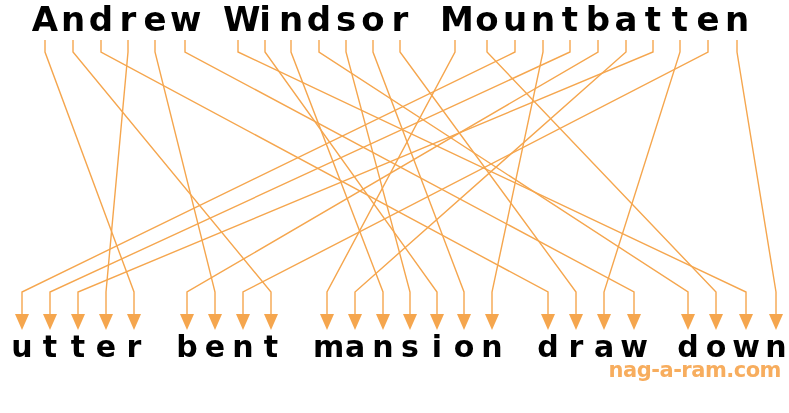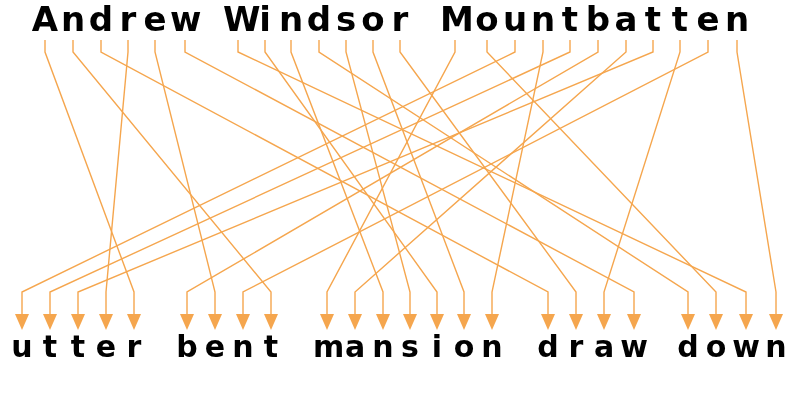--- a/index.html
+++ b/index.html
@@ -159,14 +159,15 @@
       <div class="letter letter-bottom" style="left: 548px; color: rgb(0, 0, 0);">d</div>
       <div class="letter letter-bottom" style="left: 576px; color: rgb(0, 0, 0);">r</div>
       <div class="letter letter-bottom" style="left: 604px; color: rgb(0, 0, 0);">a</div>
       <div class="letter letter-bottom" style="left: 634px; color: rgb(0, 0, 0);">w</div>
       <div class="letter letter-bottom" style="left: 688px; color: rgb(0, 0, 0);">d</div>
       <div class="letter letter-bottom" style="left: 716px; color: rgb(0, 0, 0);">o</div>
       <div class="letter letter-bottom" style="left: 746px; color: rgb(0, 0, 0);">w</div>
       <div class="letter letter-bottom" style="left: 776px; color: rgb(0, 0, 0);">n</div>
     </div>
 
+  <div id="watermark">nag-a-ram.com</div>
 
 </div>
 
 </body></html>

